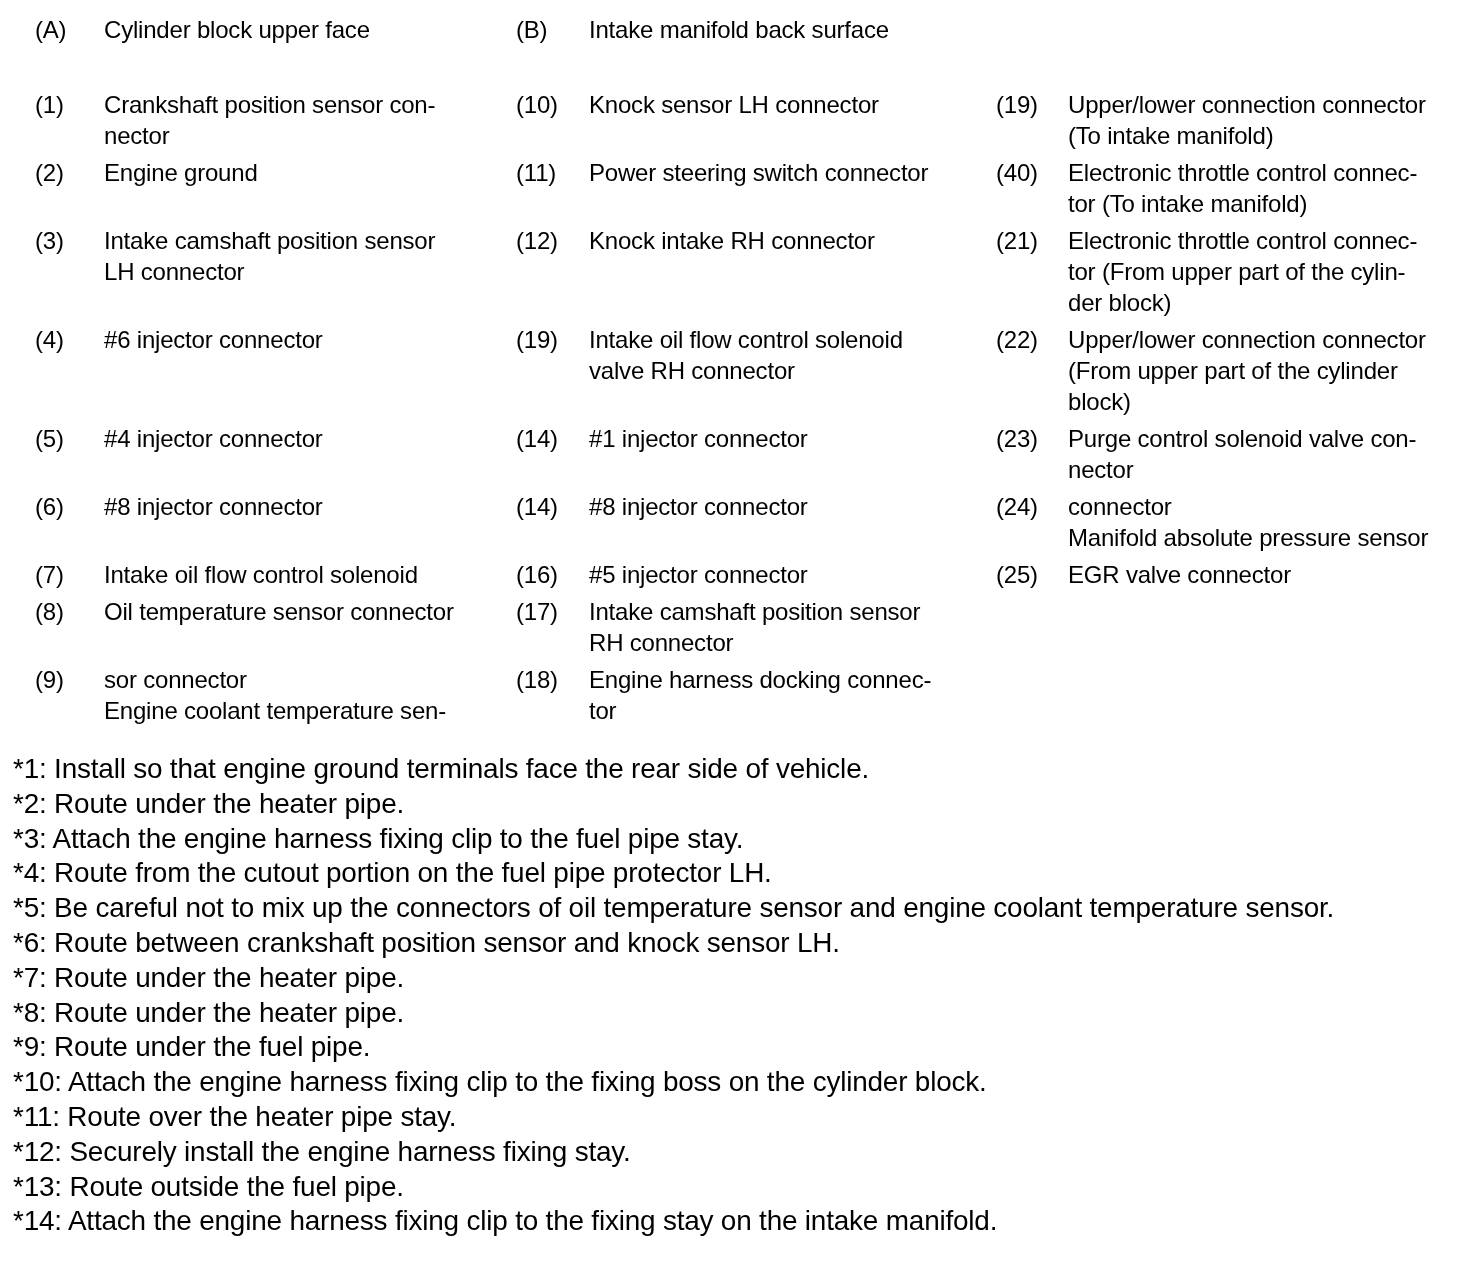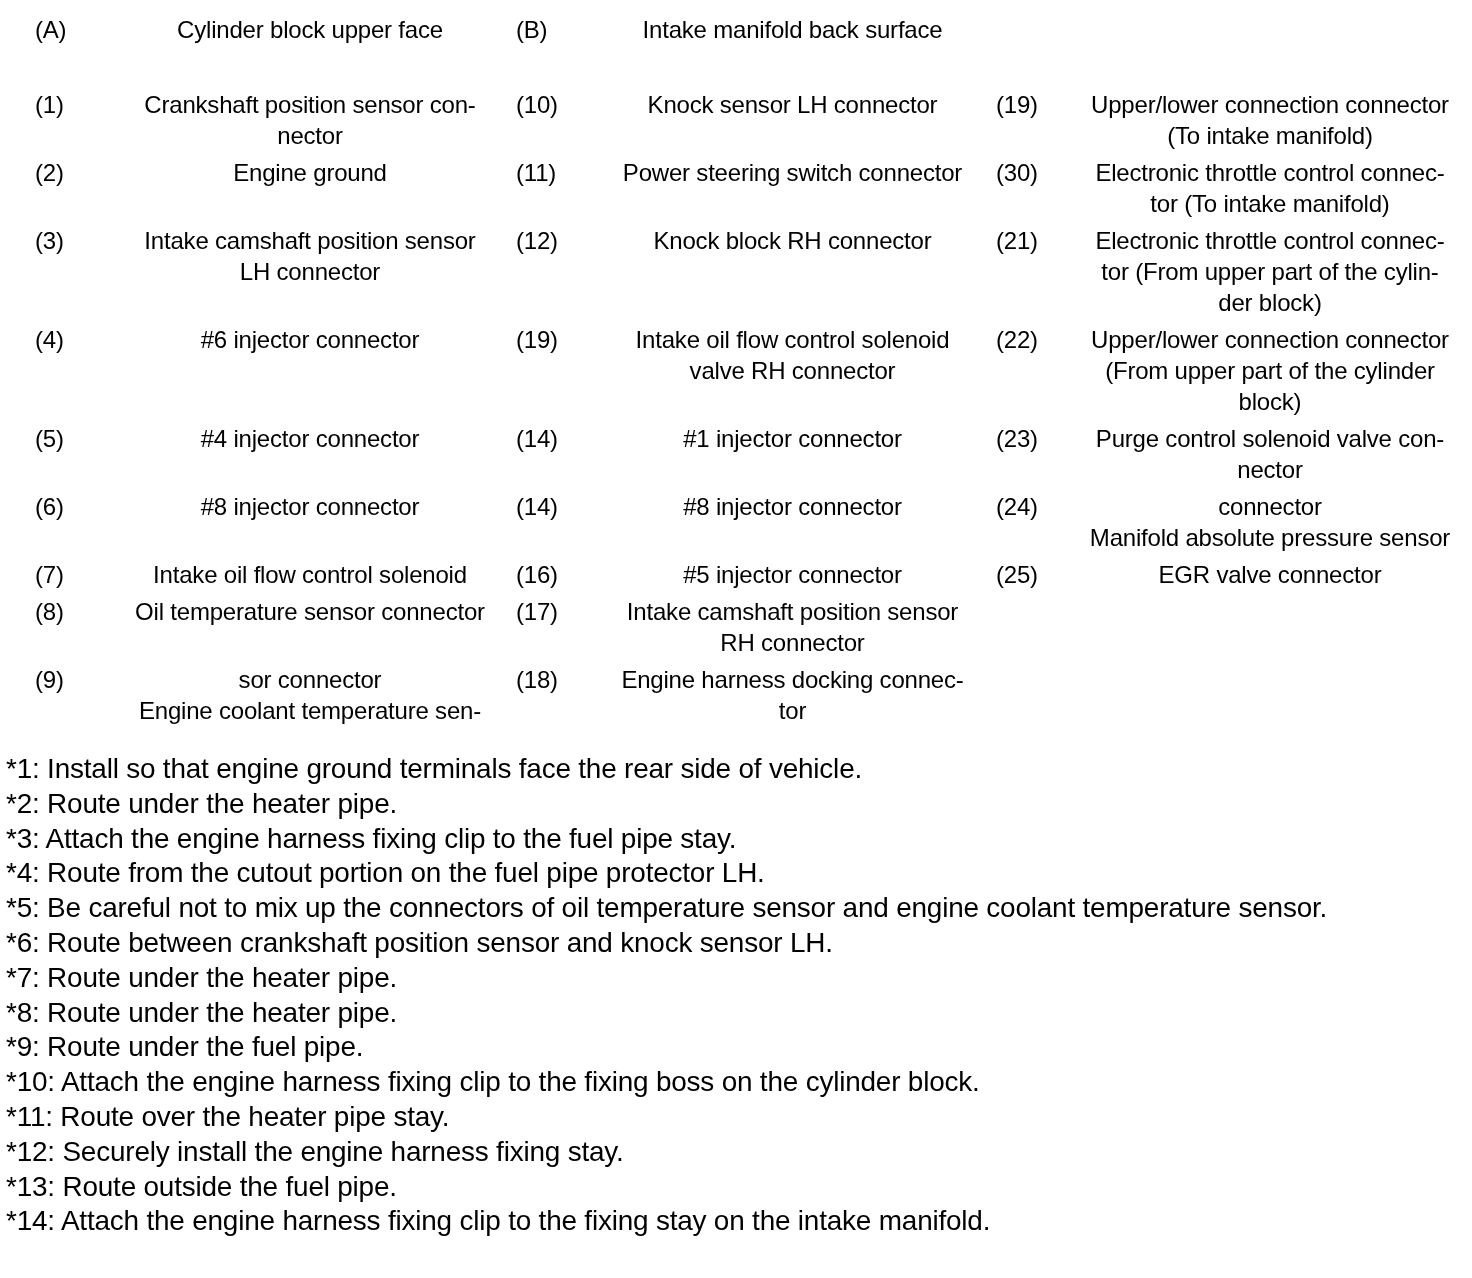--- a/index.html
+++ b/index.html
@@ -22,23 +22,23 @@
     grid-template-columns: 69px 412px 73px 407px 72px 404px;
     row-gap: 6px;
     padding: 14px 0 0 35px;
     font-size: 24px;
     line-height: 31px;
     letter-spacing: -0.2px;
     box-sizing: border-box;
   }
   .num, .txt { white-space: nowrap; }
   .hdr { padding-bottom: 38px; }
-  .line { white-space: nowrap; text-align: center; }
+  .line { white-space: nowrap; }
   .footnotes {
-    padding: 26px 0 0 6px;
+    padding: 26px 0 0 13px;
     font-size: 28px;
     line-height: 34.8px;
     letter-spacing: -0.2px;
     box-sizing: border-box;
   }
   .fn-line {
     white-space: nowrap;
     transform-origin: 0 50%;
   }
 </style>
@@ -72,33 +72,33 @@
         <div class="line">(To intake manifold)</div>
       </div>
       <div class="num">(2)</div>
       <div class="txt">
         <div class="line">Engine ground</div>
       </div>
       <div class="num">(11)</div>
       <div class="txt">
         <div class="line">Power steering switch connector</div>
       </div>
-      <div class="num">(30)</div>
+      <div class="num">(40)</div>
       <div class="txt">
         <div class="line">Electronic throttle control connec-</div>
         <div class="line">tor (To intake manifold)</div>
       </div>
       <div class="num">(3)</div>
       <div class="txt">
         <div class="line">Intake camshaft position sensor</div>
         <div class="line">LH connector</div>
       </div>
       <div class="num">(12)</div>
       <div class="txt">
-        <div class="line">Knock block RH connector</div>
+        <div class="line">Knock intake RH connector</div>
       </div>
       <div class="num">(21)</div>
       <div class="txt">
         <div class="line">Electronic throttle control connec-</div>
         <div class="line">tor (From upper part of the cylin-</div>
         <div class="line">der block)</div>
       </div>
       <div class="num">(4)</div>
       <div class="txt">
         <div class="line">#6 injector connector</div>

